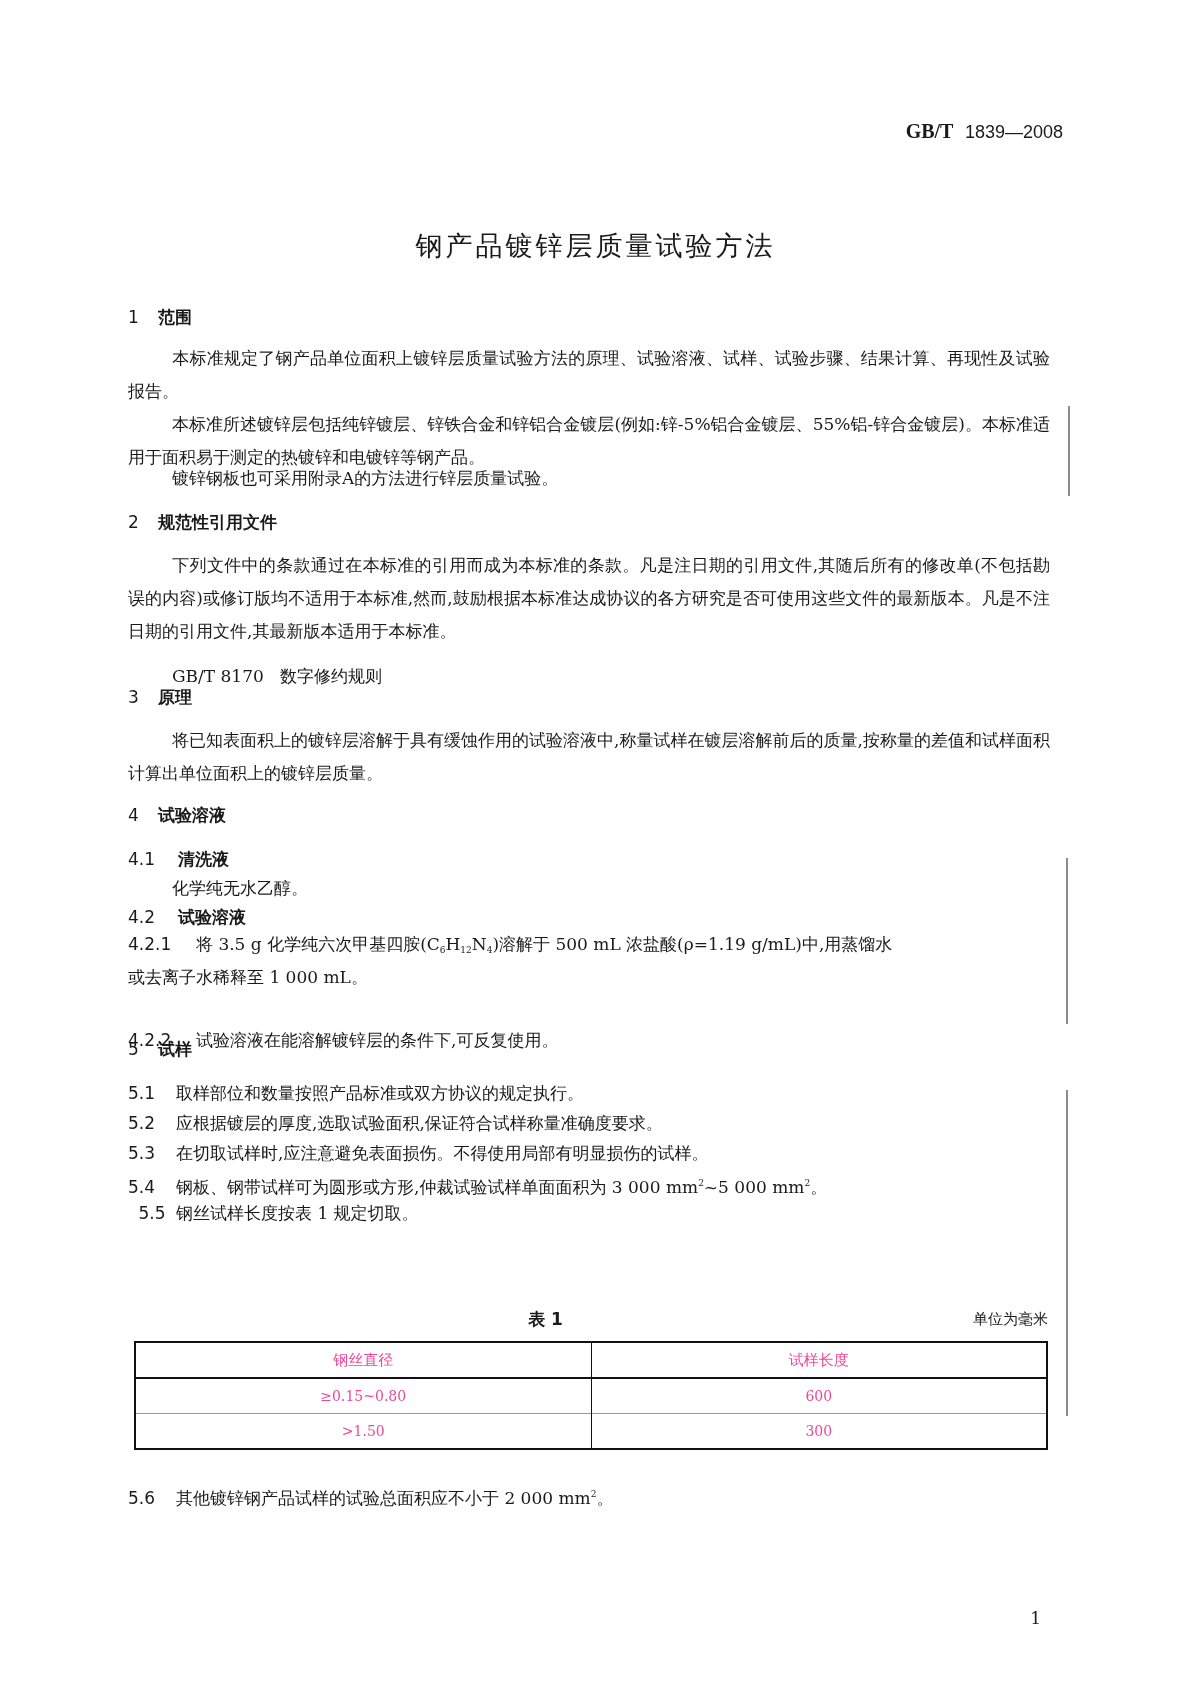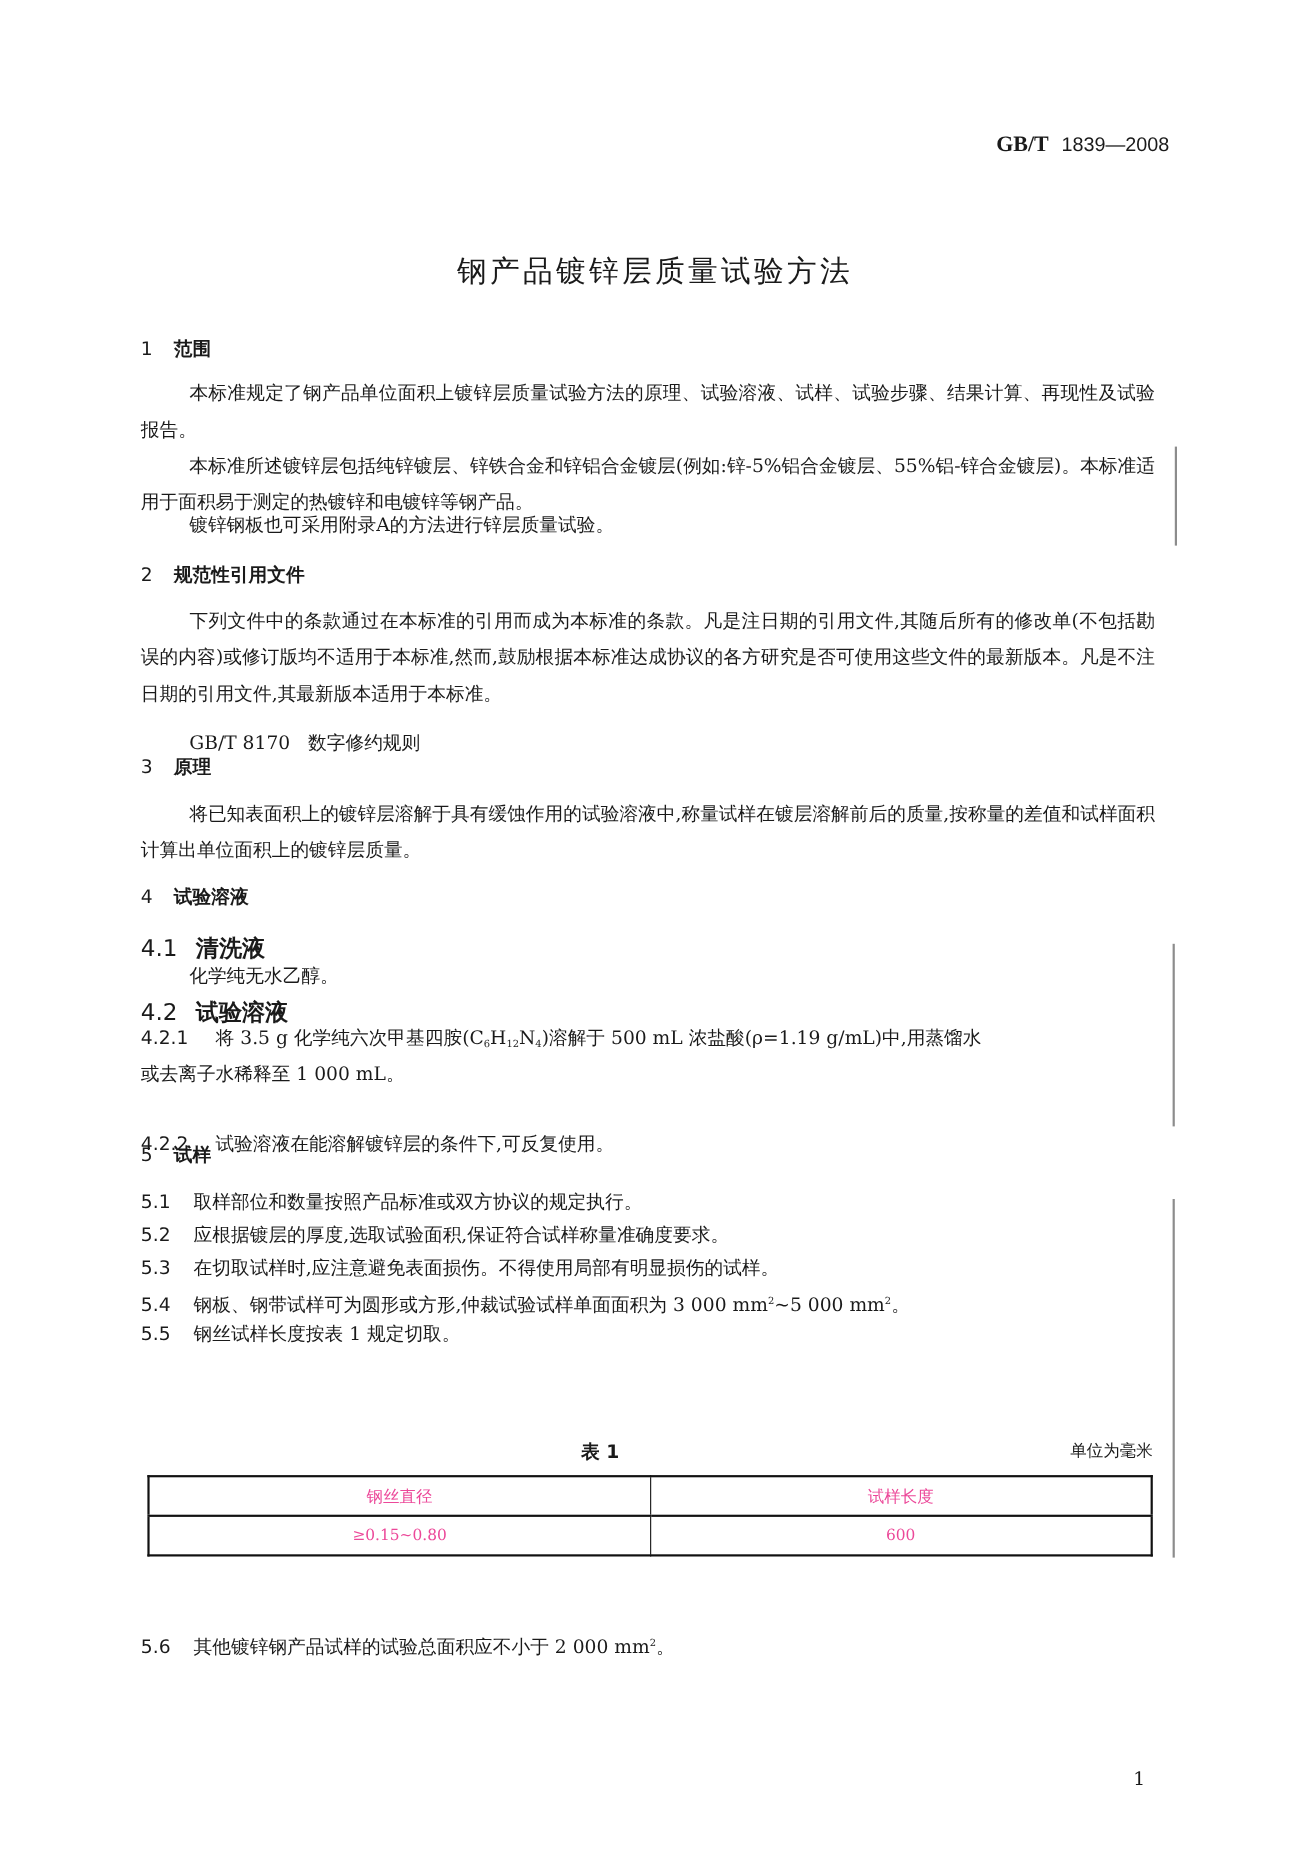--- a/index.html
+++ b/index.html
@@ -6,21 +6,21 @@
   body { width: 1191px; height: 1684px; position: relative; overflow: hidden;
          font-family: "DejaVu Serif", "Liberation Serif", serif; color: #1a1a1a; }
   .abs { position: absolute; }
   .std-no { right: 128px; top: 120px; font-size: 18px; white-space: nowrap; }
   .std-no .gbt { font-family: "Liberation Serif", serif; font-weight: bold; font-size: 20px; margin-left: 32px; }
   .std-no .num { font-family: "Liberation Sans", sans-serif; font-size: 18px; }
   .title { left: 0; width: 1191px; top: 228px; text-align: center;
            font-family: "DejaVu Sans", sans-serif; font-size: 27px; letter-spacing: 3px; }
   .h1 { left: 128px; font-family: "DejaVu Sans", sans-serif; font-size: 17px; font-weight: bold; }
   .h1 .n { display: inline-block; width: 30px; font-weight: normal; }
-  .h2 { left: 128px; font-family: "DejaVu Sans", sans-serif; font-size: 21px; font-weight: bold; }
+  .h2 { left: 128px; font-family: "DejaVu Sans", sans-serif; font-size: 17px; font-weight: bold; }
   .h2 .n { display: inline-block; width: 50px; font-weight: normal; }
   .para { left: 128px; width: 922px; font-size: 17px; line-height: 33px; text-align: justify; }
   .para .ind { display: inline-block; width: 44px; }
   .clause { left: 128px; width: 922px; font-size: 17px; line-height: 33px; white-space: nowrap; }
   .clause .n { font-family: "DejaVu Sans", sans-serif; display: inline-block; }
   .bar { width: 2px; background: #8c8c8c; }
   sup { font-size: 9px; vertical-align: 7px; }
   sub { font-size: 9px; vertical-align: -3px; }
   .tbl-caption { left: 0; width: 1091px; top: 1308px; text-align: center;
                  font-family: "DejaVu Sans", sans-serif; font-weight: bold; font-size: 17px; }
@@ -102,36 +102,40 @@
 <div class="abs clause" style="top:1107px;">
   <span class="n" style="width:48px;">5.2</span><span>应根据镀层的厚度,选取试验面积,保证符合试样称量准确度要求。</span>
 </div>
 <div class="abs clause" style="top:1137px;">
   <span class="n" style="width:48px;">5.3</span><span>在切取试样时,应注意避免表面损伤。不得使用局部有明显损伤的试样。</span>
 </div>
 <div class="abs clause" style="top:1167px;">
   <span class="n" style="width:48px;">5.4</span><span>钢板、钢带试样可为圆形或方形,仲裁试验试样单面面积为 3 000 mm</span><sup>2</sup><span>~5 000 mm</span><sup>2</sup><span>。</span>
 </div>
 <div class="abs clause" style="top:1197px;">
-  <span class="n" style="width:48px;">5.5</span><span>钢丝试样长度按表 1 规定切取。</span>
+  <span class="n" style="width:48px;text-align:center;">5.5</span><span>钢丝试样长度按表 1 规定切取。</span>
 </div>
 <div class="abs bar" style="left:1066px; top:1090px; height:326px;"></div>
 
 <div class="abs tbl-caption">表 1</div>
 <div class="abs tbl-unit">单位为毫米</div>
 <table class="t1">
   <tbody>
       <tr>
     <th style="width:50%;">钢丝直径</th>
     <th>试样长度</th>
   </tr>
   <tr>
     <td>≥0.15~0.80</td>
     <td>600</td>
   </tr>
+  <tr class="r">
+    <td>&gt;1.50</td>
+    <td>300</td>
+  </tr>
 </tbody>
   </table>
 
 <div class="abs clause" style="top:1478px;">
   <span class="n" style="width:48px;">5.6</span><span>其他镀锌钢产品试样的试验总面积应不小于 2 000 mm</span><sup>2</sup><span>。</span>
 </div>
 
 <div class="abs page-no">1</div>
 
 </body></html>

